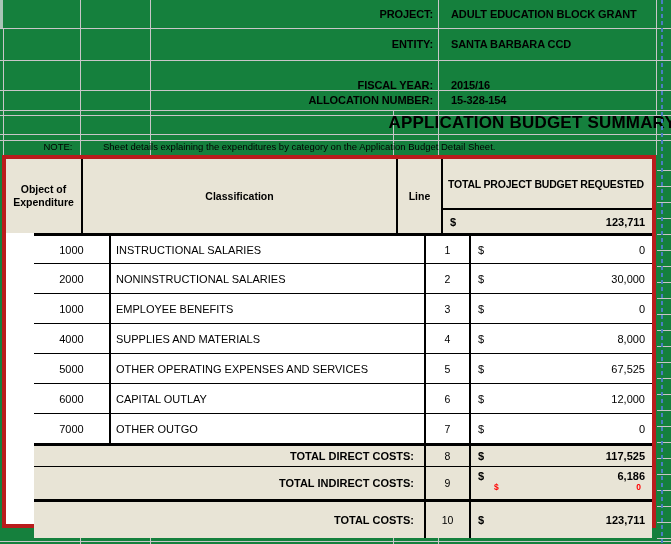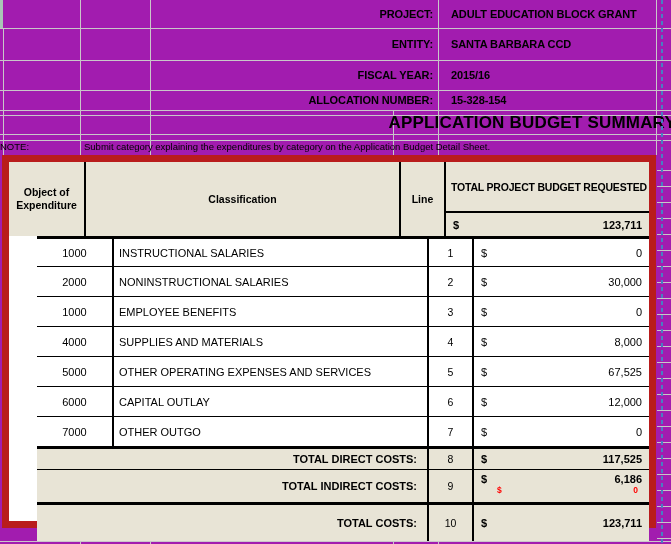--- a/index.html
+++ b/index.html
@@ -1,17 +1,17 @@
 <!DOCTYPE html>
 <html><head>
 <meta charset="utf-8">
 <style>
   html,body{margin:0;padding:0;background:#fff;}
   #app{
-    position:relative;width:671px;height:544px;overflow:hidden;background:#a21caf;
+    position:relative;width:671px;height:544px;overflow:hidden;background:#15803d;
     font-family:"Liberation Sans","DejaVu Sans",sans-serif;color:#000;
   }
   
   .gl{position:absolute;background:#c9c6c9;z-index:1;}
   .gl-h{height:1px;left:0;width:671px;}
   .gl-v{width:1px;}
   
   .freeze{position:absolute;left:0;top:0;width:3px;height:28px;background:#a9c5b6;z-index:2;}
   
   .pagebreak{
@@ -27,25 +27,25 @@
   .hf-row{position:absolute;left:0;width:660px;display:flex;align-items:center;z-index:3;}
   .hf-label{flex:0 0 438px;box-sizing:border-box;text-align:right;padding-right:5px;
     font-size:11px;font-weight:bold;letter-spacing:-0.1px;}
   .hf-value{padding-left:13px;font-size:11px;font-weight:bold;letter-spacing:-0.1px;white-space:nowrap;}
   
   .title-row{position:absolute;left:0;top:111px;width:660px;height:24px;display:flex;
     align-items:center;justify-content:flex-end;z-index:3;padding-left:16px;}
   .title-text{font-size:17px;font-weight:bold;letter-spacing:0.2px;white-space:nowrap;}
   .note-row{position:absolute;left:0;top:139px;width:660px;height:15px;display:flex;
     align-items:center;z-index:3;font-size:9.5px;}
-  .note-label{flex:0 0 78px;text-align:left;}
+  .note-label{flex:0 0 78px;text-align:center;margin-left:19px;}
   .note-text{margin-left:6px;white-space:nowrap;}
   
   .bt{position:absolute;left:2px;top:155px;width:654px;height:373px;box-sizing:border-box;
-    border:7px solid #b91c1c;background:#fff;z-index:5;}
+    border:4px solid #b91c1c;background:#fff;z-index:5;}
   .tr{display:grid;grid-template-columns:75px 315px 45px 1fr;box-sizing:border-box;}
   .tr + .tr{border-top:1px solid #000;margin-left:28px;}
   .tr.thick{border-top:3px solid #000 !important;}
   .td{box-sizing:border-box;display:flex;align-items:center;min-width:0;}
   .td + .td{border-left:2px solid #000;}
   .beige{background:#e8e4d6;}
   .r-head{height:74px;}
   .r-body{height:30px;}
   .r-direct{height:23px;}
   .r-indirect{height:33px;}
@@ -99,36 +99,36 @@
   <div class="right-rows"></div>
 
   <div class="hf-row" style="top:0;height:28px">
     <span class="hf-label">PROJECT:</span>
     <span class="hf-value">ADULT EDUCATION BLOCK GRANT</span>
   </div>
   <div class="hf-row" style="top:28px;height:32px">
     <span class="hf-label">ENTITY:</span>
     <span class="hf-value">SANTA BARBARA CCD</span>
   </div>
-  <div class="hf-row" style="top:60px;height:30px">
+  <div class="hf-row" style="top:70px;height:30px">
     <span class="hf-label">FISCAL YEAR:</span>
     <span class="hf-value">2015/16</span>
   </div>
   <div class="hf-row" style="top:90px;height:20px">
     <span class="hf-label">ALLOCATION NUMBER:</span>
     <span class="hf-value">15-328-154</span>
   </div>
 
   <div class="title-row">
     <span class="title-text">APPLICATION BUDGET SUMMARY</span>
   </div>
 
   <div class="note-row">
     <span class="note-label">NOTE:</span>
-    <span class="note-text">Submit category explaining the expenditures by category on the Application Budget Detail Sheet.</span>
+    <span class="note-text">Sheet details explaining the expenditures by category on the Application Budget Detail Sheet.</span>
   </div>
 
   <div class="bt">
 
     <div class="tr r-head">
       <div class="td beige hdr-2line c-center">
         <span>Object of</span>
         <span>Expenditure</span>
       </div>
       <div class="td beige c-center bold" style="font-size:10.5px">Classification</div>

